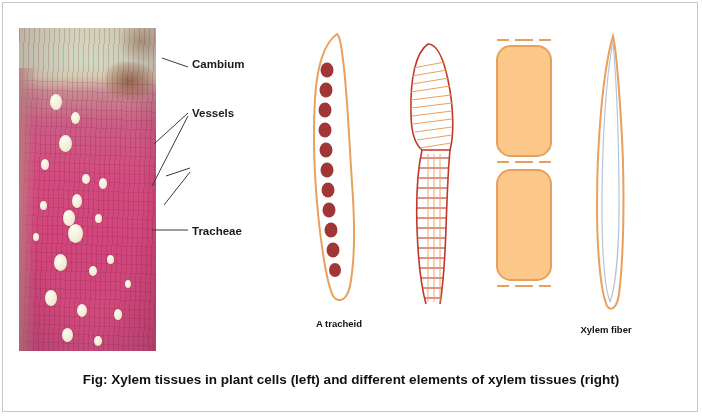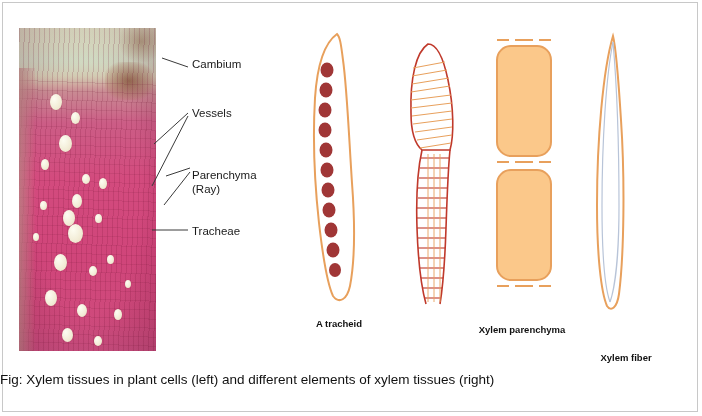--- a/index.html
+++ b/index.html
@@ -98,21 +98,21 @@
   .vessel {
     position: absolute;
     background: radial-gradient(ellipse at 35% 30%, #fdfdf2, #f2ecd6 60%, #e6dcbe 100%);
     border-radius: 50%;
     box-shadow: 0 0 1px rgba(120,30,60,0.5);
   }
   
   .label {
     position: absolute;
     font-size: 11.5px;
-    font-weight: normal;
+    font-weight: bold;
     color: #1a1a1a;
     line-height: 14px;
     white-space: nowrap;
   }
   
   .diagram {
     position: absolute;
     left: 283px;
     top: 28px;
     width: 398px;
@@ -125,22 +125,23 @@
     color: #111111;
     text-align: center;
     line-height: 11px;
   }
   
   .fig-caption {
     position: absolute;
     left: 0;
     top: 372px;
     width: 702px;
+    text-align: center;
     font-size: 13.5px;
-    font-weight: normal;
+    font-weight: bold;
     color: #111111;
   }
   svg { display: block; }
 </style>
 </head>
 <body>
 
 <div id="root">
 
   <div class="figure-frame"></div>
@@ -188,24 +189,20 @@
     <path d="M 40 128 L 16 136" stroke="#3a3a3a" stroke-width="1" fill="none"></path>
     <path d="M 40 132 L 14 165" stroke="#3a3a3a" stroke-width="1" fill="none"></path>
 
     <path d="M 38 190 L 2 190" stroke="#3a3a3a" stroke-width="1" fill="none"></path>
   </svg>
 
   <div class="label" style="left:192px; top:57px;">Cambium</div>
 
   <div class="label" style="left:192px; top:106px;text-align:center;">Vessels</div>
 
-  <div class="label" style="left:192px; top:168px;">
-    <span>Parenchyma</span><br>
-    <span>(Ray)</span>
-  </div>
 
   <div class="label" style="left:192px; top:224px;">Tracheae</div>
 
   <div class="diagram">
 
     <svg width="92" height="280" style="position:absolute; left:10px; top:0px;">
       <path d="M 44 6
                C 30 16, 24 40, 22 70
                C 20 105, 21 150, 26 195
                C 30 230, 34 255, 40 268
@@ -293,20 +290,19 @@
                C 42 282, 48 278, 50 264
                C 55 225, 56 150, 52 90
                C 49 42, 46 14, 44 6 Z" fill="#ffffff" stroke="#e8a05c" stroke-width="2"></path>
       <path d="M 44 12 C 37 46, 33 112, 33 176 C 33 224, 36 258, 41 272" fill="none" stroke="#b8c4d8" stroke-width="1.2"></path>
       <path d="M 44 12 C 47 46, 50 112, 50 176 C 50 224, 46 258, 41 272" fill="none" stroke="#b8c4d8" stroke-width="1.2"></path>
     </svg>
 
     <div class="elem-caption" style="left:14px; top:290px; width:84px;">A tracheid</div>
 
 
-    <div class="elem-caption" style="left:184px; top:296px; width:110px;">Xylem parenchyma</div>
-
-    <div class="elem-caption" style="left:300px; top:296px; width:86px;margin-top:28px;">Xylem fiber</div>
+
+    <div class="elem-caption" style="left:280px; top:296px; width:86px;">Xylem fiber</div>
   </div>
 
   <div class="fig-caption">Fig: Xylem tissues in plant cells (left) and different elements of xylem tissues (right)</div>
 
 </div>
 
 </body></html>

